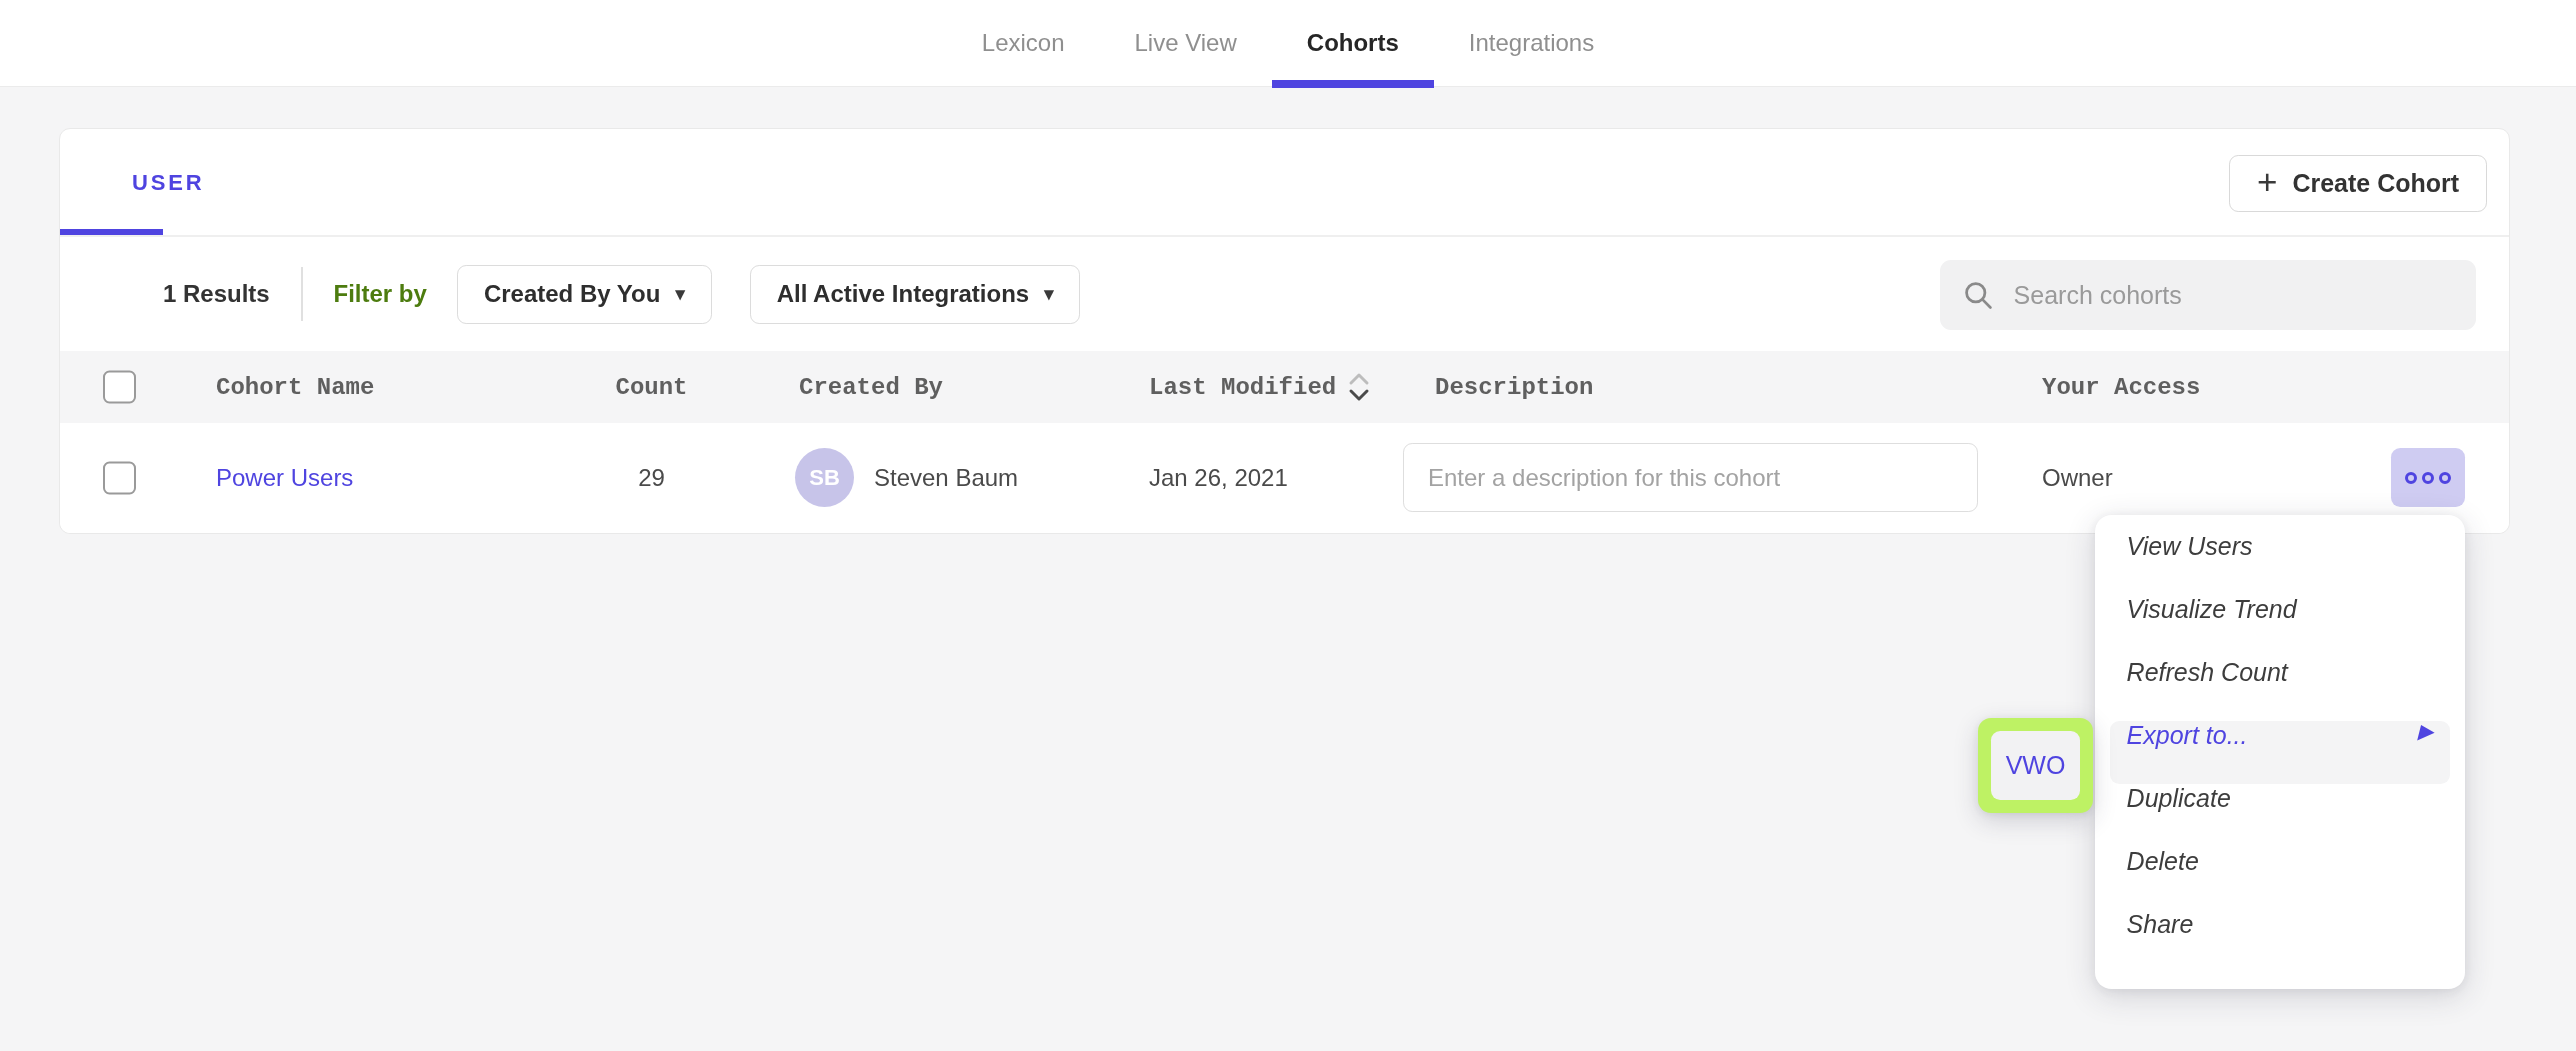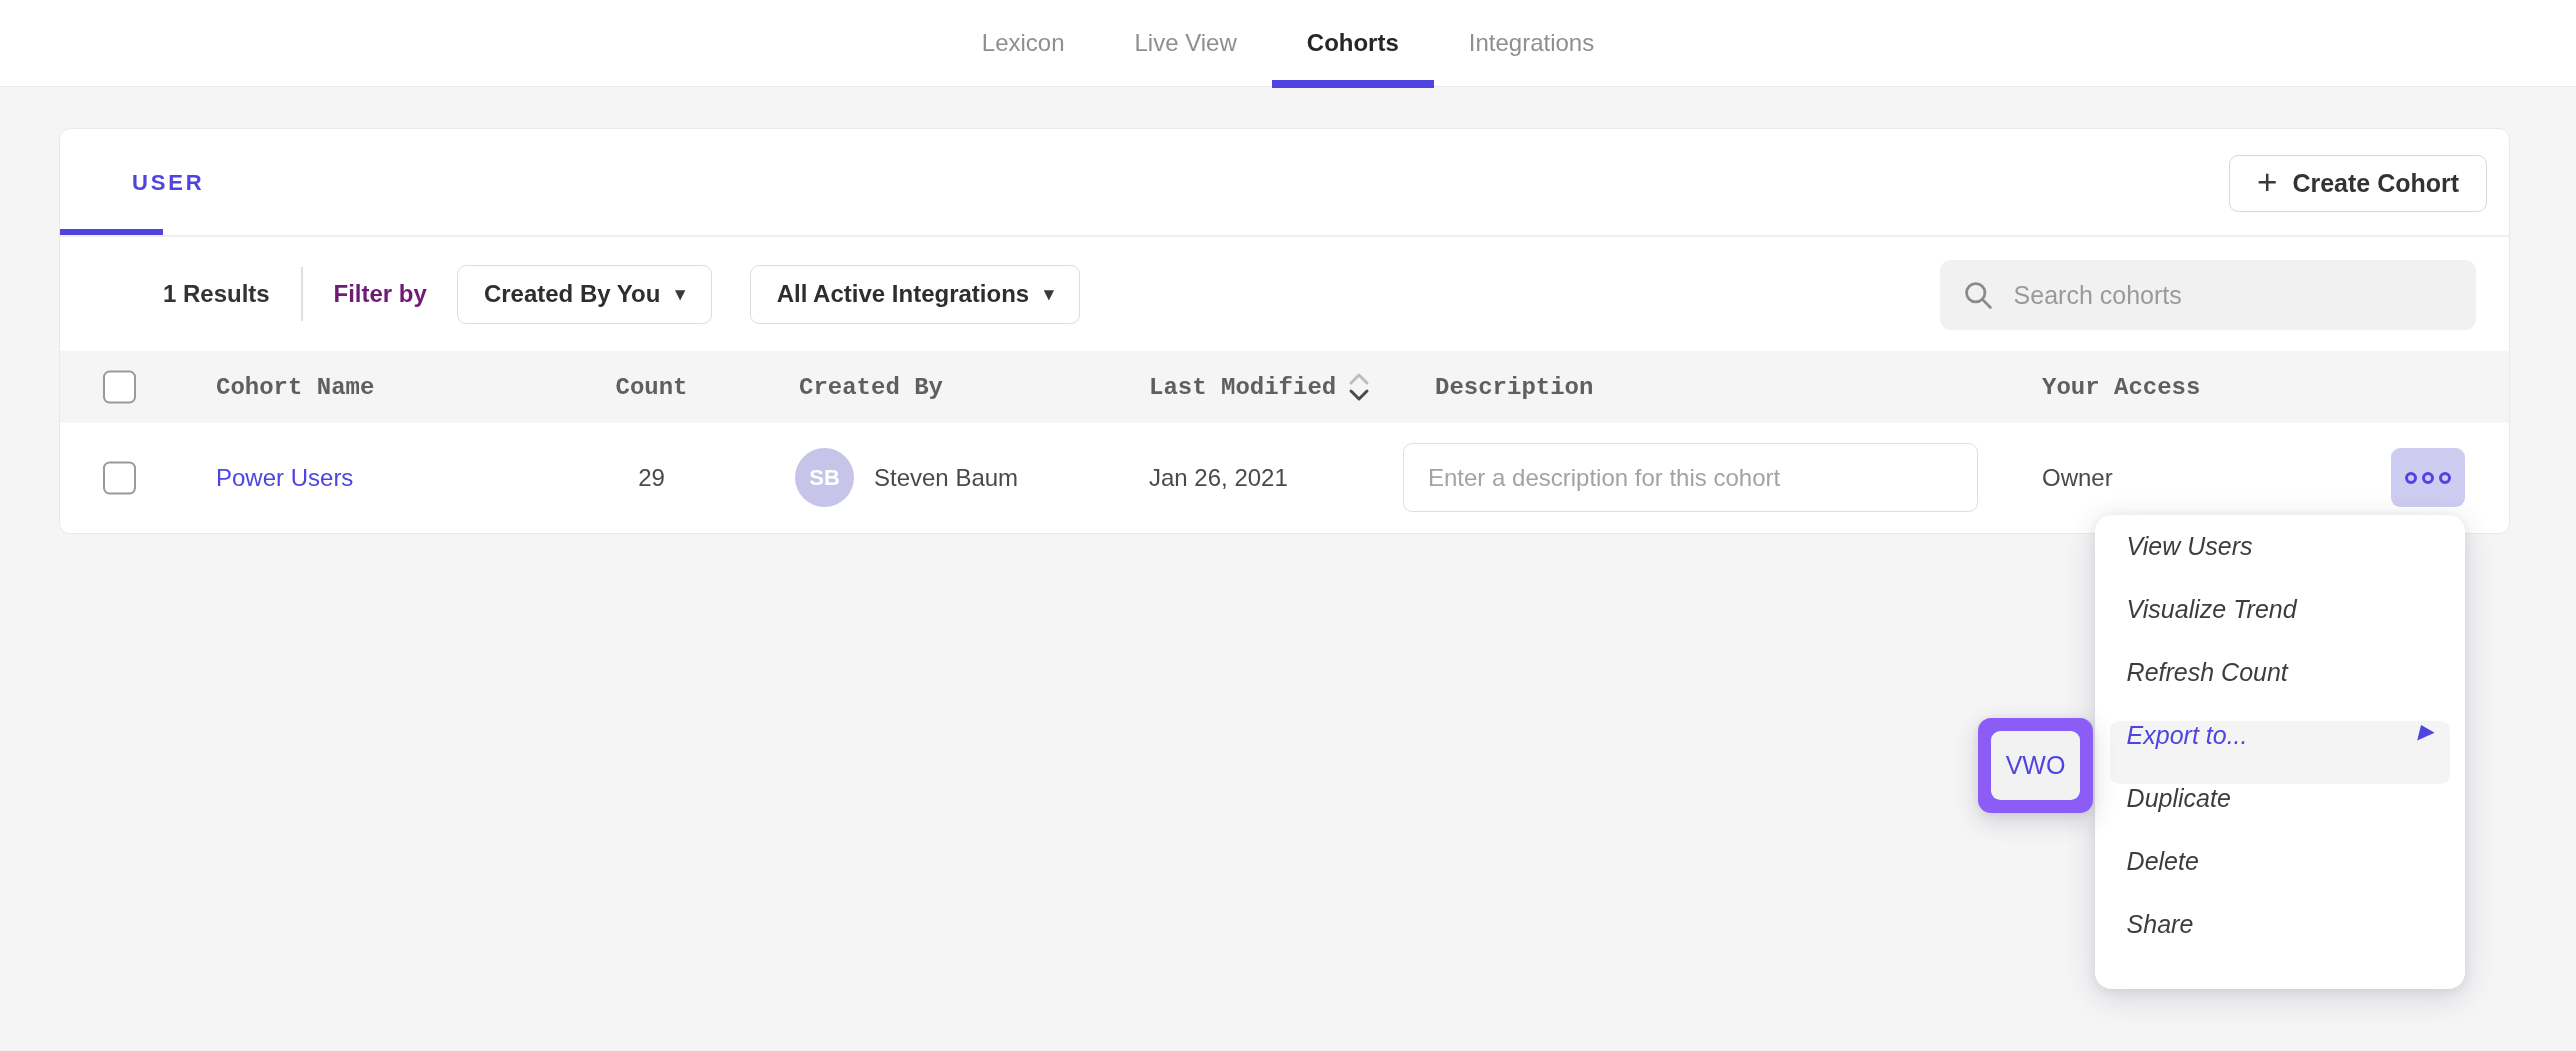--- a/index.html
+++ b/index.html
@@ -61,21 +61,21 @@
   }
   .plus-icon{font-size:35px;font-weight:300;line-height:1;margin-top:-3.7px;color:#3a3a3a;}
 
   
   .filter-row{
     position:absolute;left:0;top:108px;width:100%;height:114px;
     display:flex;align-items:center;padding-left:103px;
   }
   .results-count{font-size:24px;font-weight:600;color:#333;}
   .vdivider{width:1.8px;height:54px;background:#e0e0e0;margin:0 31px;}
-  .filter-by{font-size:24px;font-weight:600;color:#701a75;margin-right:30px;}
+  .filter-by{font-size:24px;font-weight:600;color:#4d7c0f;margin-right:30px;}
   .dropdown-btn{
     height:59px;padding:0 26px;margin-right:38px;
     background:#fff;border:1.8px solid #dcdcdc;border-radius:9.2px;
     display:flex;align-items:center;gap:15px;
     font-family:inherit;font-size:24px;font-weight:600;color:#2e2e2e;cursor:pointer;
   }
   .caret{font-size:18.5px;color:#3a3a3a;line-height:1;}
   .search-box{
     position:absolute;right:33px;top:23px;width:536px;height:70px;
     background:#f1f1f2;border-radius:11px;
@@ -146,21 +146,21 @@
     height:63px;margin:0 15px;padding:0 16.6px;border-radius:9.2px;
     display:flex;align-items:flex-start;
     font-size:25px;color:#3d3d3d;cursor:pointer;white-space:nowrap;font-style:italic;
   }
   .menu-item.highlight{background:#f4f4f5;color:var(--purple);}
   .submenu-arrow{margin-left:auto;font-size:20.3px;color:var(--purple);line-height:1;}
 
   
   .submenu-card{
     position:absolute;left:1978px;top:718px;width:115px;height:95px;
-    background:#8b5cf6;border-radius:13px;
+    background:#bef264;border-radius:13px;
     box-shadow:0 7.4px 24px rgba(45,45,70,.18),0 1.8px 7.4px rgba(45,45,70,.08);
     display:flex;align-items:center;justify-content:center;
   }
   .submenu-item{
     width:89px;height:69px;background:#f2f2f3;border-radius:9.2px;
     display:flex;align-items:center;justify-content:center;
     font-size:25px;color:var(--purple);cursor:pointer;
   }
 </style>
 </head>

